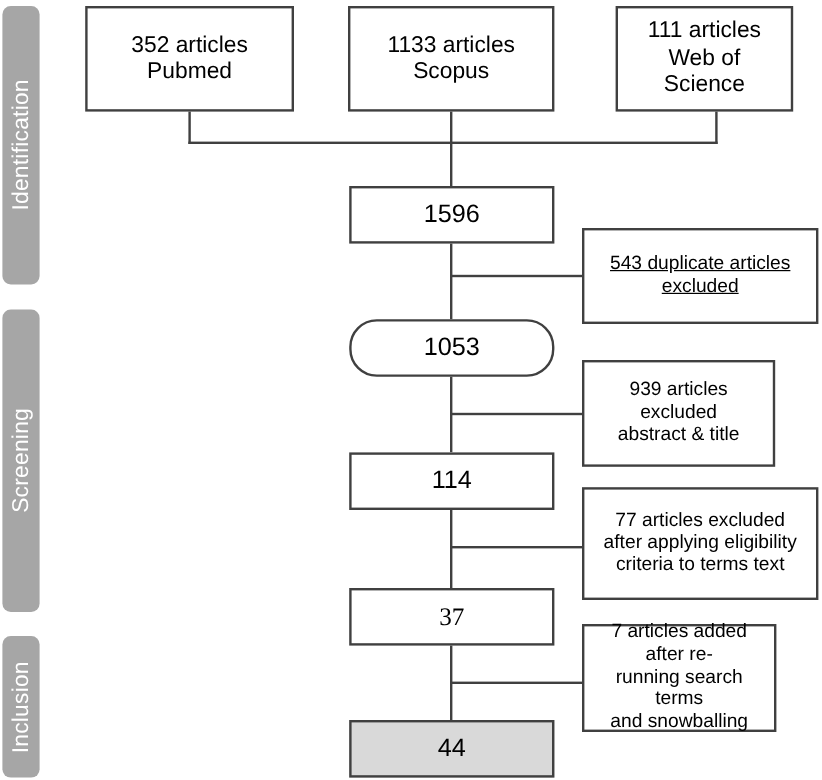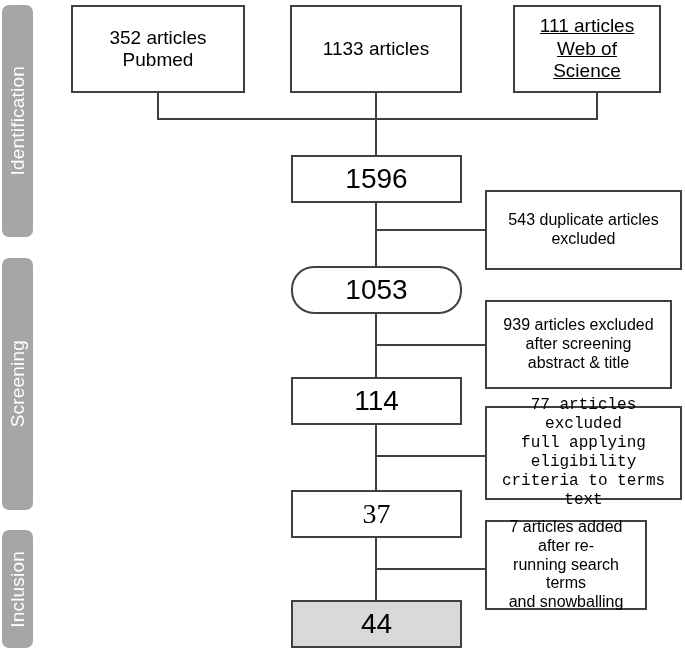--- a/index.html
+++ b/index.html
@@ -46,21 +46,21 @@
     justify-content: center;
     text-align: center;
   }
   .flow-box .box-text {
     color: #000000;
     line-height: 1.18;
     padding: 0 6px;
   }
 
   .source-box .box-text { font-size: 19px; }
-  .count-box  .box-text { font-size: 28px; }
+  .count-box  .box-text { font-size: 21px; }
   .note-box   .box-text { font-size: 16px; }
 
   .count-box.highlight {
     background: #d9d9d9;
   }
 
   
   .line {
     position: absolute;
     background: #404040;
@@ -88,79 +88,79 @@
   <div class="flow-box source-box" style="left:71px; top:5px; width:174px; height:88px;">
     <div class="box-text">
       <div>352 articles</div>
       <div>Pubmed</div>
     </div>
   </div>
 
   <div class="flow-box source-box" style="left:290px; top:5px; width:172px; height:88px;text-align:center;">
     <div class="box-text">
       <div>1133 articles</div>
+      <div>Scopus</div>
     </div>
   </div>
 
-  <div class="flow-box source-box" style="left:513px; top:5px; width:148px; height:88px;text-decoration:underline;">
+  <div class="flow-box source-box" style="left:513px; top:5px; width:148px; height:88px;">
     <div class="box-text">
       <div>111 articles</div>
       <div>Web of Science</div>
     </div>
   </div>
 
   <div class="line line-v" style="left:157px; top:93px; height:27px;"></div>
   <div class="line line-v" style="left:375px; top:93px; height:62px;"></div>
   <div class="line line-v" style="left:596px; top:93px; height:27px;"></div>
 
   <div class="line line-h" style="left:157px; top:118px; width:441px;"></div>
 
   <div class="flow-box count-box" style="left:291px; top:155px; width:171px; height:48px;">
     <div class="box-text">1596</div>
   </div>
 
   <div class="line line-v" style="left:375px; top:203px; height:63px;"></div>
 
   <div class="line line-h" style="left:375px; top:229px; width:111px;"></div>
 
-  <div class="flow-box note-box" style="left:485px; top:190px; width:197px; height:80px;">
+  <div class="flow-box note-box" style="left:485px; top:190px; width:197px; height:80px;text-decoration:underline;">
     <div class="box-text">
       <div>543 duplicate articles</div>
       <div>excluded</div>
     </div>
   </div>
 
   <div class="flow-box count-box" style="left:291px; top:266px; width:171px; height:48px;border-radius:23px;">
     <div class="box-text">1053</div>
   </div>
 
   <div class="line line-v" style="left:375px; top:314px; height:63px;"></div>
 
   <div class="line line-h" style="left:375px; top:344px; width:111px;"></div>
 
-  <div class="flow-box note-box" style="left:485px; top:300px; width:187px; height:89px;">
+  <div class="flow-box note-box" style="left:485px; top:300px; width:161px; height:89px;">
     <div class="box-text">
       <div>939 articles excluded</div>
-      <div>after screening</div>
       <div>abstract &amp; title</div>
     </div>
   </div>
 
   <div class="flow-box count-box" style="left:291px; top:377px; width:171px; height:48px;justify-content:center;">
     <div class="box-text">114</div>
   </div>
 
   <div class="line line-v" style="left:375px; top:425px; height:65px;"></div>
 
   <div class="line line-h" style="left:375px; top:455px; width:111px;"></div>
 
-  <div class="flow-box note-box" style="left:485px; top:406px; width:197px; height:94px;font-family:Liberation Mono, monospace;">
+  <div class="flow-box note-box" style="left:485px; top:406px; width:197px; height:94px;">
     <div class="box-text">
       <div>77 articles excluded</div>
-      <div>full applying eligibility</div>
+      <div>after applying eligibility</div>
       <div>criteria to terms text</div>
     </div>
   </div>
 
   <div class="flow-box count-box" style="left:291px; top:490px; width:171px; height:48px;font-family:Liberation Serif, serif;">
     <div class="box-text">37</div>
   </div>
 
   <div class="line line-v" style="left:375px; top:538px; height:62px;"></div>
 

